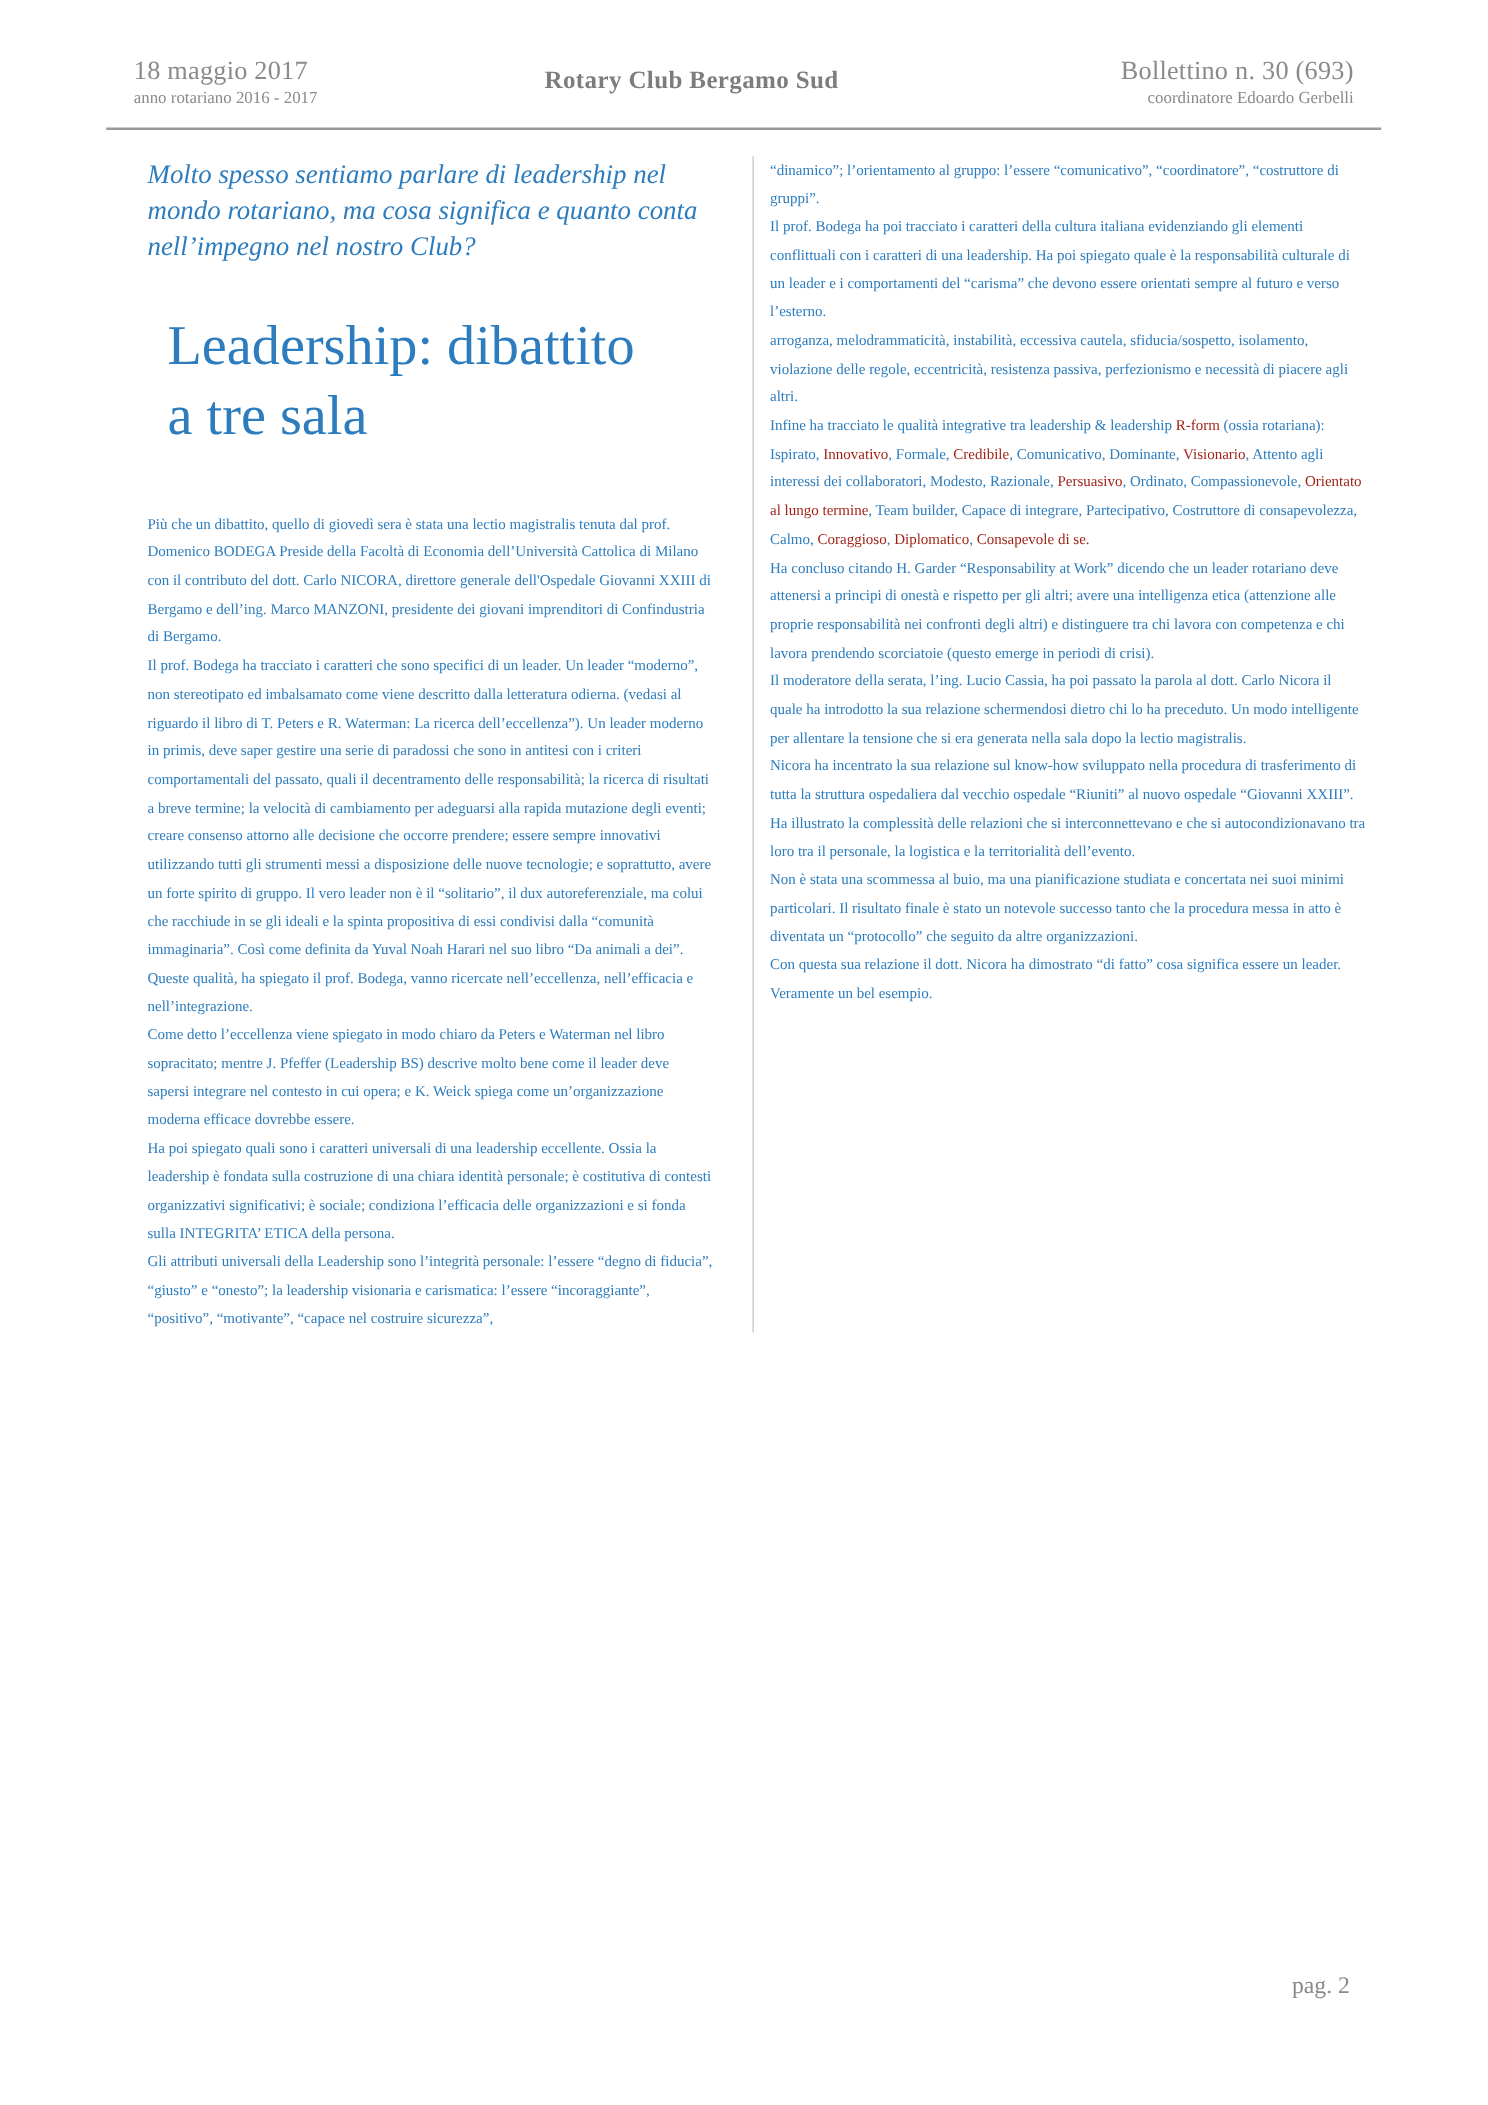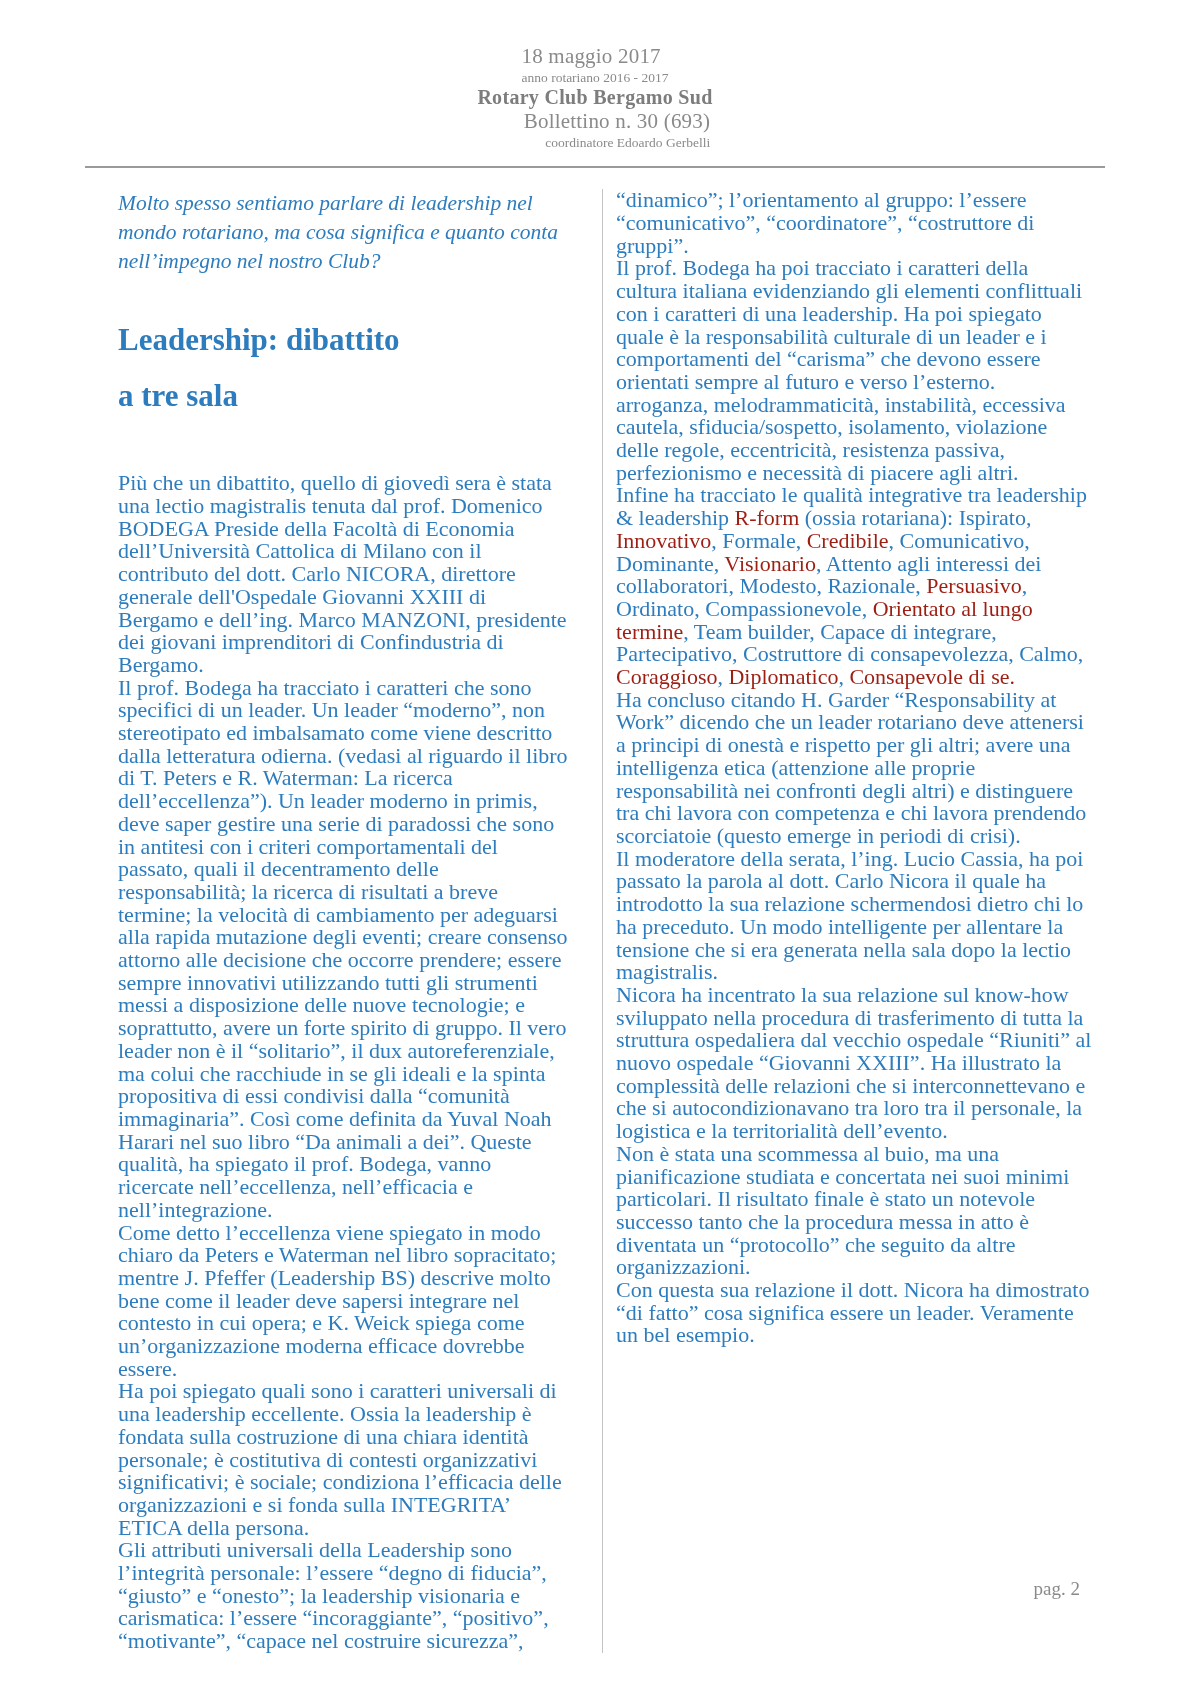--- a/index.html
+++ b/index.html
@@ -10,21 +10,20 @@
     width:1190px; height:1684px;
     margin:0 auto;
     background:#ffffff;
     overflow:hidden;
     padding:44px 85px 0 85px;
   }
   
   .masthead {
     display:flex; align-items:center; justify-content:space-between;
     padding:0 22px;
-    flex-direction:column;
   }
   .mh-left, .mh-right { line-height:1.15; }
   .mh-right { text-align:right;margin-left:44px; }
   .mh-date, .mh-bulletin {
     font-size:21px; color:var(--header-gray,#8a8a8a); letter-spacing:0.2px;
   }
   .mh-sub {
     font-size:13.5px; color:var(--header-gray,#8a8a8a); margin-top:2px;
   }
   .mh-club {
@@ -45,27 +44,28 @@
   .divider   { width:1px; flex:none; margin-left:32px; background:var(--divider-gray,#c4c4c4); }
   .col-right { width:478px; flex:none; margin-left:13px; }
 
   .intro {
     font-style:italic;
     font-size:21.5px; line-height:29px;
     color:var(--body-blue,#2d7cbd);
   }
   .headline {
     margin-top:36px;
-    font-size:31px; line-height:56px; font-weight:bold;
+    font-size:45px; line-height:56px; font-weight:normal;
     color:var(--body-blue,#2d7cbd);
+    margin-left:16px;
   }
   .headline span { display:block; }
   .col-left .paras { margin-top:48px; }
   .para {
-    font-size:22px; line-height:22.7px;
+    font-size:12px; line-height:22.7px;
     color:var(--body-blue,#2d7cbd);
     text-align:left;
   }
   .para .accent { color:var(--accent-red,#9d1e12); }
   
   .page-number {
     position:absolute; right:110px; top:1578px;
     font-size:19px; color:var(--header-gray,#8a8a8a);
   }
 </style>

